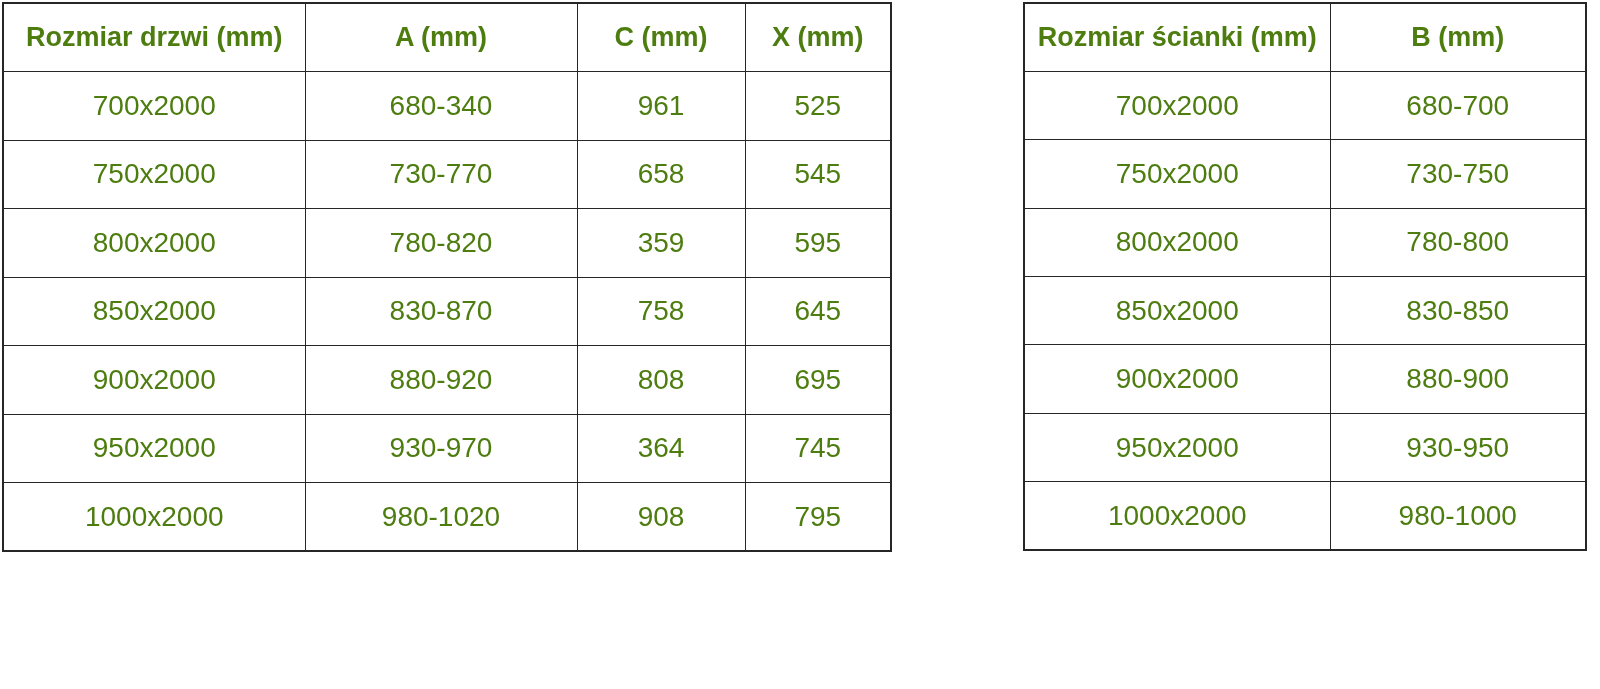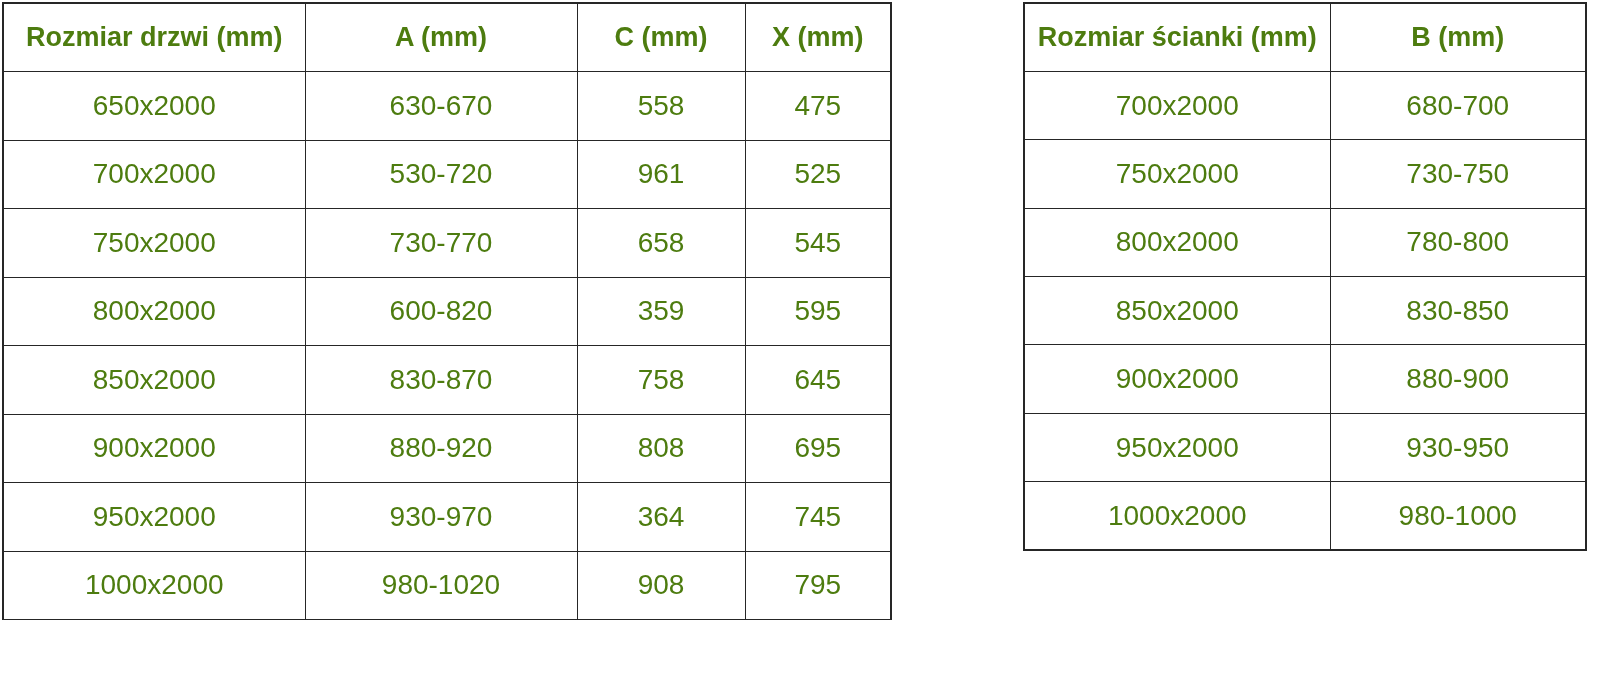--- a/index.html
+++ b/index.html
@@ -69,40 +69,34 @@
     <thead>
       <tr>
           <th>Rozmiar drzwi (mm)</th>
           <th>A (mm)</th>
           <th>C (mm)</th>
           <th>X (mm)</th>
         </tr>
     </thead>
     <tbody>
         <tr>
-          <td>650x2000</td>
-          <td>630-670</td>
-          <td>558</td>
-          <td>475</td>
-        </tr>
-        <tr>
           <td>700x2000</td>
-          <td>530-720</td>
+          <td>680-340</td>
           <td>961</td>
           <td>525</td>
         </tr>
         <tr>
           <td>750x2000</td>
           <td>730-770</td>
           <td>658</td>
           <td>545</td>
         </tr>
         <tr>
           <td>800x2000</td>
-          <td>600-820</td>
+          <td>780-820</td>
           <td>359</td>
           <td>595</td>
         </tr>
         <tr>
           <td>850x2000</td>
           <td>830-870</td>
           <td>758</td>
           <td>645</td>
         </tr>
         <tr>

